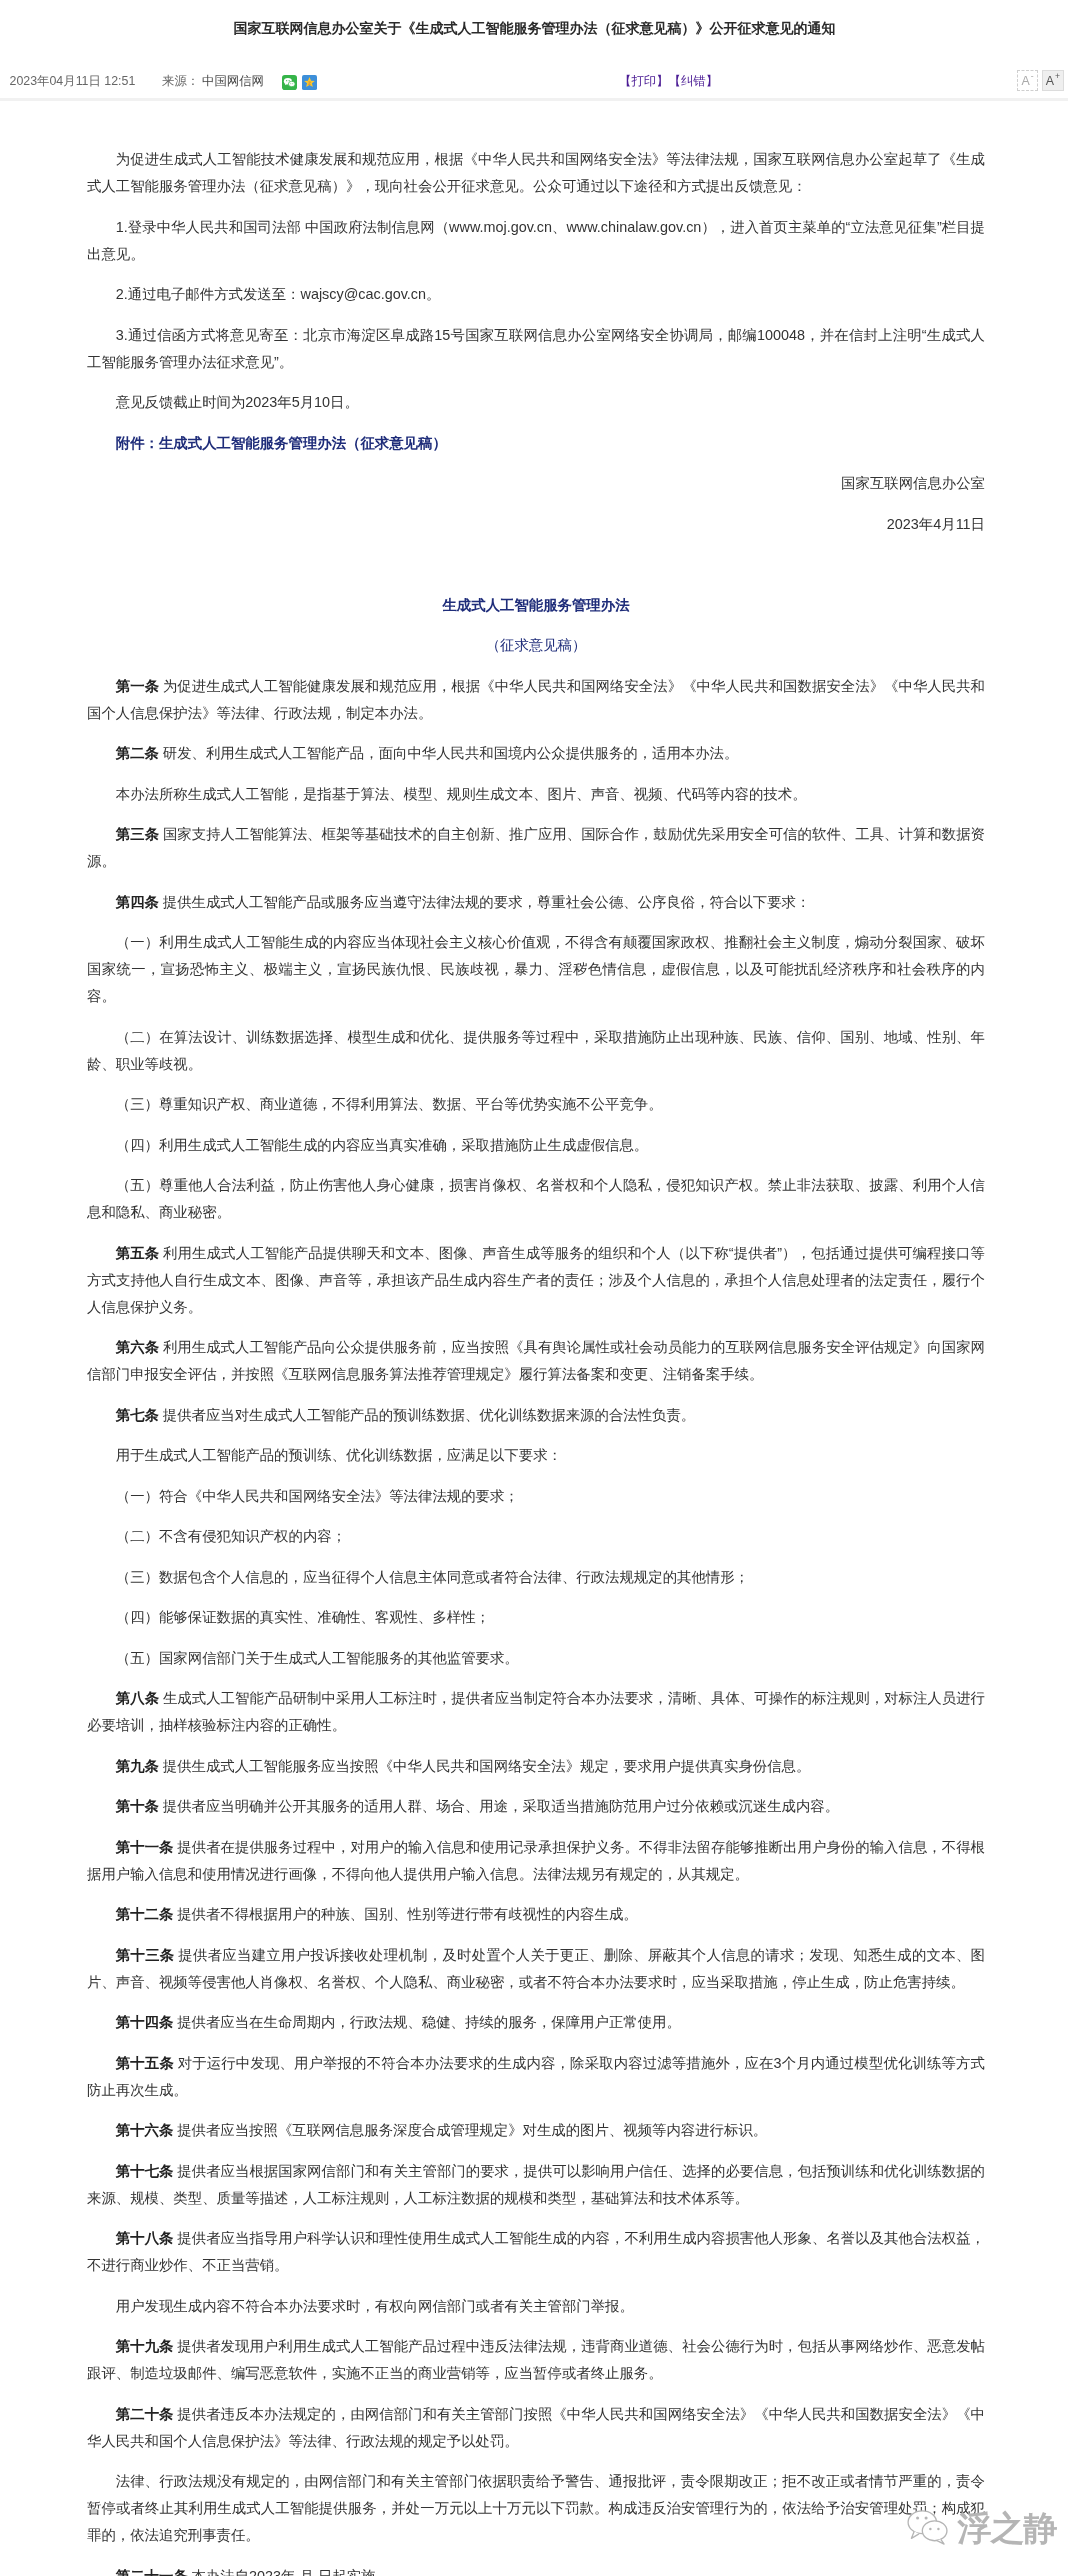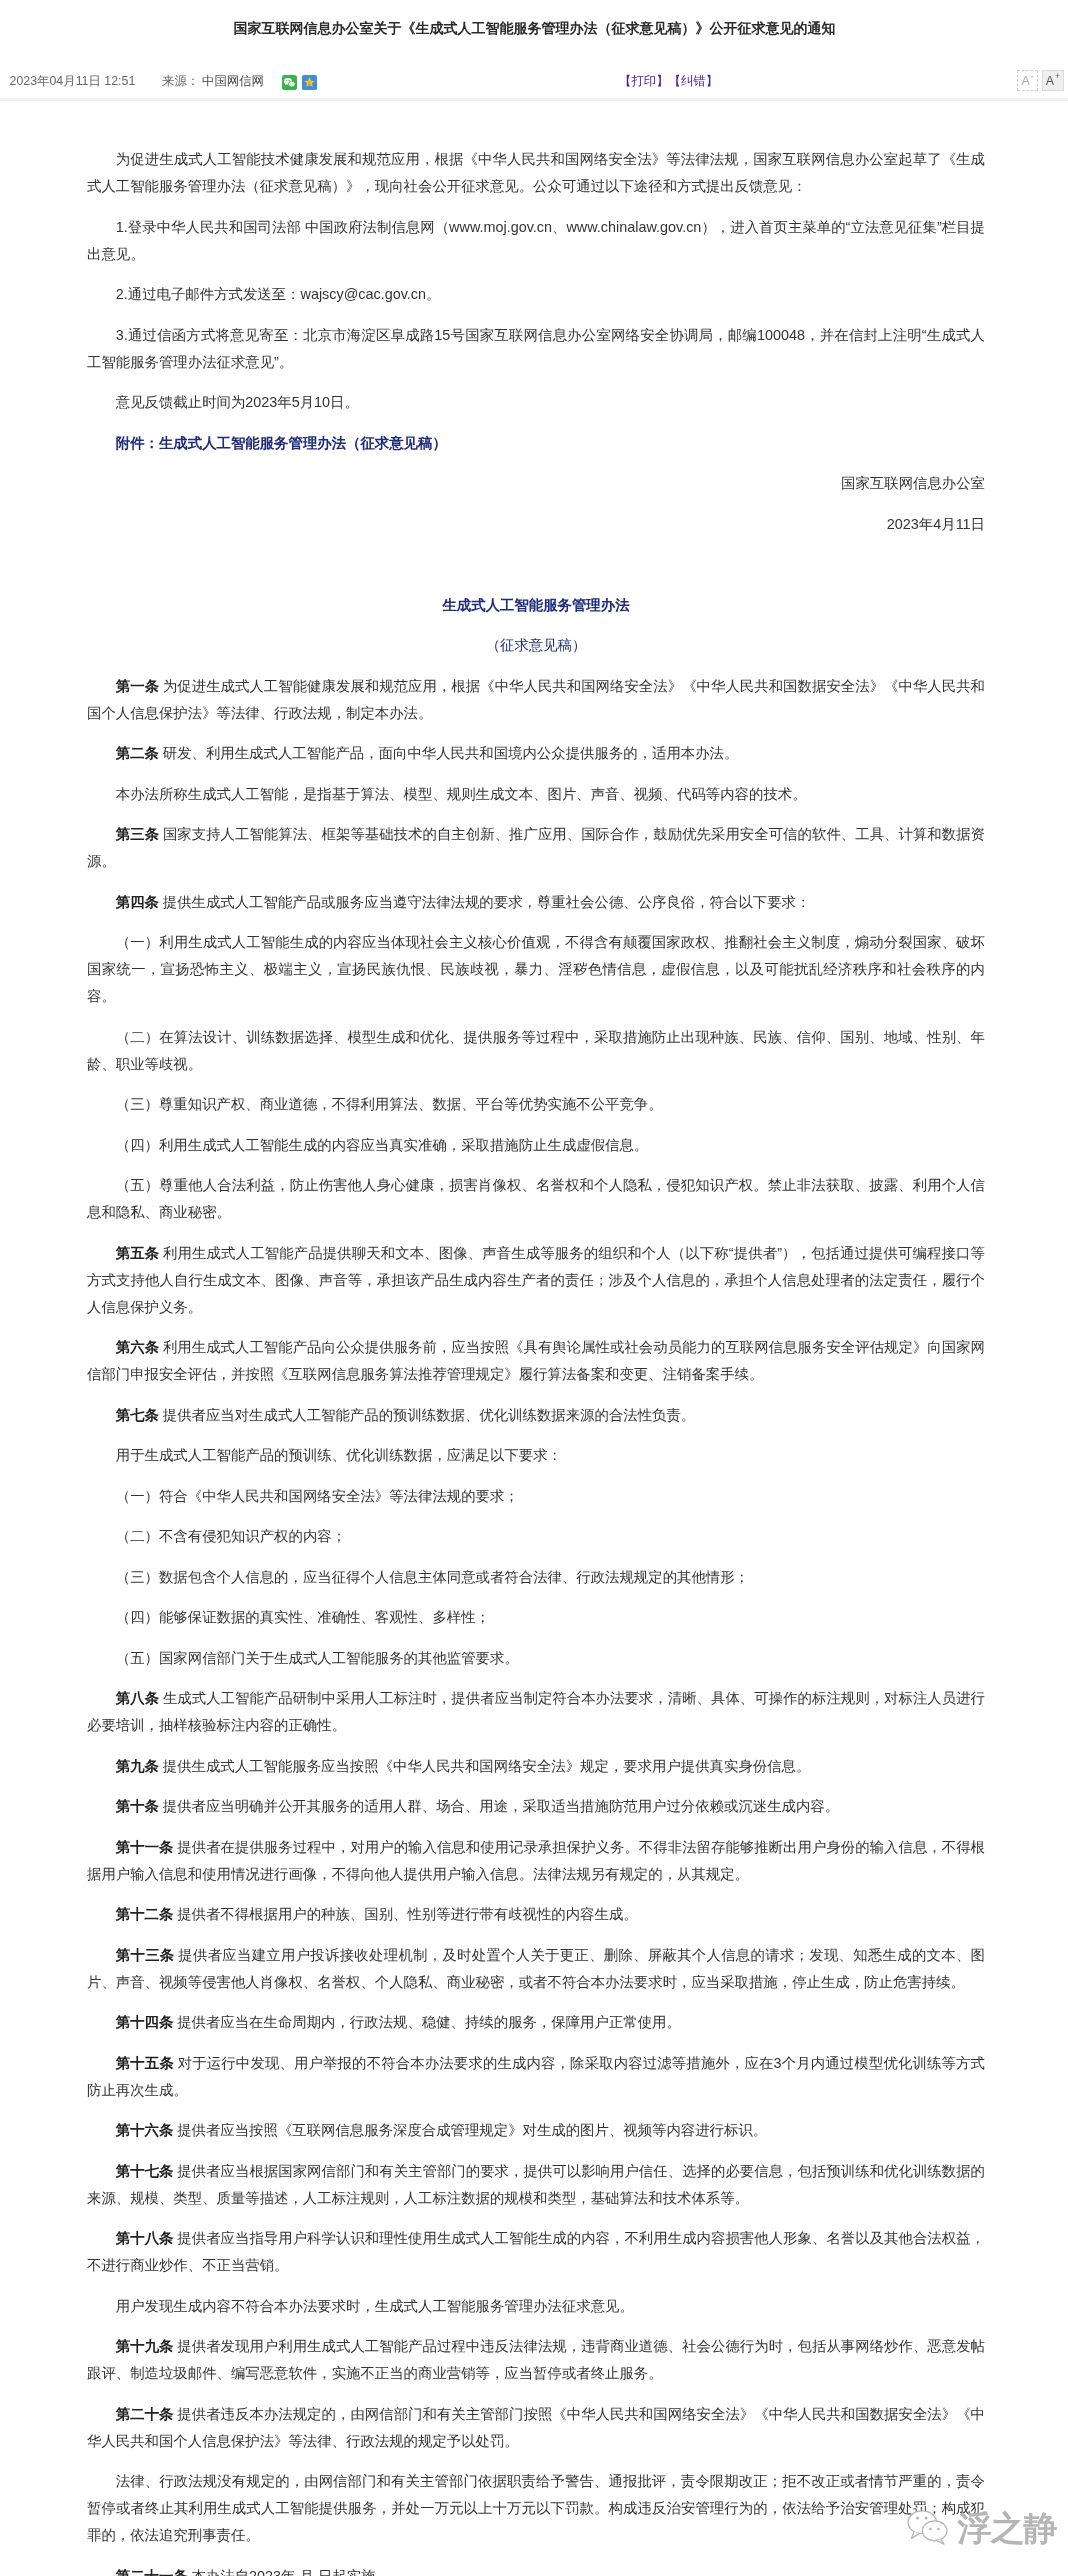--- a/index.html
+++ b/index.html
@@ -128,21 +128,21 @@
   <p><strong>第九条</strong><span>提供生成式人工智能服务应当按照《中华人民共和国网络安全法》规定，要求用户提供真实身份信息。</span></p>
   <p><strong>第十条</strong><span>提供者应当明确并公开其服务的适用人群、场合、用途，采取适当措施防范用户过分依赖或沉迷生成内容。</span></p>
   <p><strong>第十一条</strong><span>提供者在提供服务过程中，对用户的输入信息和使用记录承担保护义务。不得非法留存能够推断出用户身份的输入信息，不得根据用户输入信息和使用情况进行画像，不得向他人提供用户输入信息。法律法规另有规定的，从其规定。</span></p>
   <p><strong>第十二条</strong><span>提供者不得根据用户的种族、国别、性别等进行带有歧视性的内容生成。</span></p>
   <p><strong>第十三条</strong><span>提供者应当建立用户投诉接收处理机制，及时处置个人关于更正、删除、屏蔽其个人信息的请求；发现、知悉生成的文本、图片、声音、视频等侵害他人肖像权、名誉权、个人隐私、商业秘密，或者不符合本办法要求时，应当采取措施，停止生成，防止危害持续。</span></p>
   <p><strong>第十四条</strong><span>提供者应当在生命周期内，行政法规、稳健、持续的服务，保障用户正常使用。</span></p>
   <p><strong>第十五条</strong><span>对于运行中发现、用户举报的不符合本办法要求的生成内容，除采取内容过滤等措施外，应在3个月内通过模型优化训练等方式防止再次生成。</span></p>
   <p><strong>第十六条</strong><span>提供者应当按照《互联网信息服务深度合成管理规定》对生成的图片、视频等内容进行标识。</span></p>
   <p><strong>第十七条</strong><span>提供者应当根据国家网信部门和有关主管部门的要求，提供可以影响用户信任、选择的必要信息，包括预训练和优化训练数据的来源、规模、类型、质量等描述，人工标注规则，人工标注数据的规模和类型，基础算法和技术体系等。</span></p>
   <p><strong>第十八条</strong><span>提供者应当指导用户科学认识和理性使用生成式人工智能生成的内容，不利用生成内容损害他人形象、名誉以及其他合法权益，不进行商业炒作、不正当营销。</span></p>
-  <p><span>用户发现生成内容不符合本办法要求时，生成式人工智能服务管理办法征求意见。</span></p>
+  <p><span>用户发现生成内容不符合本办法要求时，有权向网信部门或者有关主管部门举报。</span></p>
   <p><strong>第十九条</strong><span>提供者发现用户利用生成式人工智能产品过程中违反法律法规，违背商业道德、社会公德行为时，包括从事网络炒作、恶意发帖跟评、制造垃圾邮件、编写恶意软件，实施不正当的商业营销等，应当暂停或者终止服务。</span></p>
   <p><strong>第二十条</strong><span>提供者违反本办法规定的，由网信部门和有关主管部门按照《中华人民共和国网络安全法》《中华人民共和国数据安全法》《中华人民共和国个人信息保护法》等法律、行政法规的规定予以处罚。</span></p>
   <p><span>法律、行政法规没有规定的，由网信部门和有关主管部门依据职责给予警告、通报批评，责令限期改正；拒不改正或者情节严重的，责令暂停或者终止其利用生成式人工智能提供服务，并处一万元以上十万元以下罚款。构成违反治安管理行为的，依法给予治安管理处罚；构成犯罪的，依法追究刑事责任。</span></p>
   <p><strong>第二十一条</strong><span>本办法自2023年 月 日起实施。</span></p>
 </div>
 
 <div class="watermark">
   <span>
     <svg width="44" height="36" viewBox="0 0 46 38">
       <ellipse cx="17" cy="14" rx="15" ry="12" fill="#ffffff" stroke="#b5b5b5" stroke-width="1.4"></ellipse>

